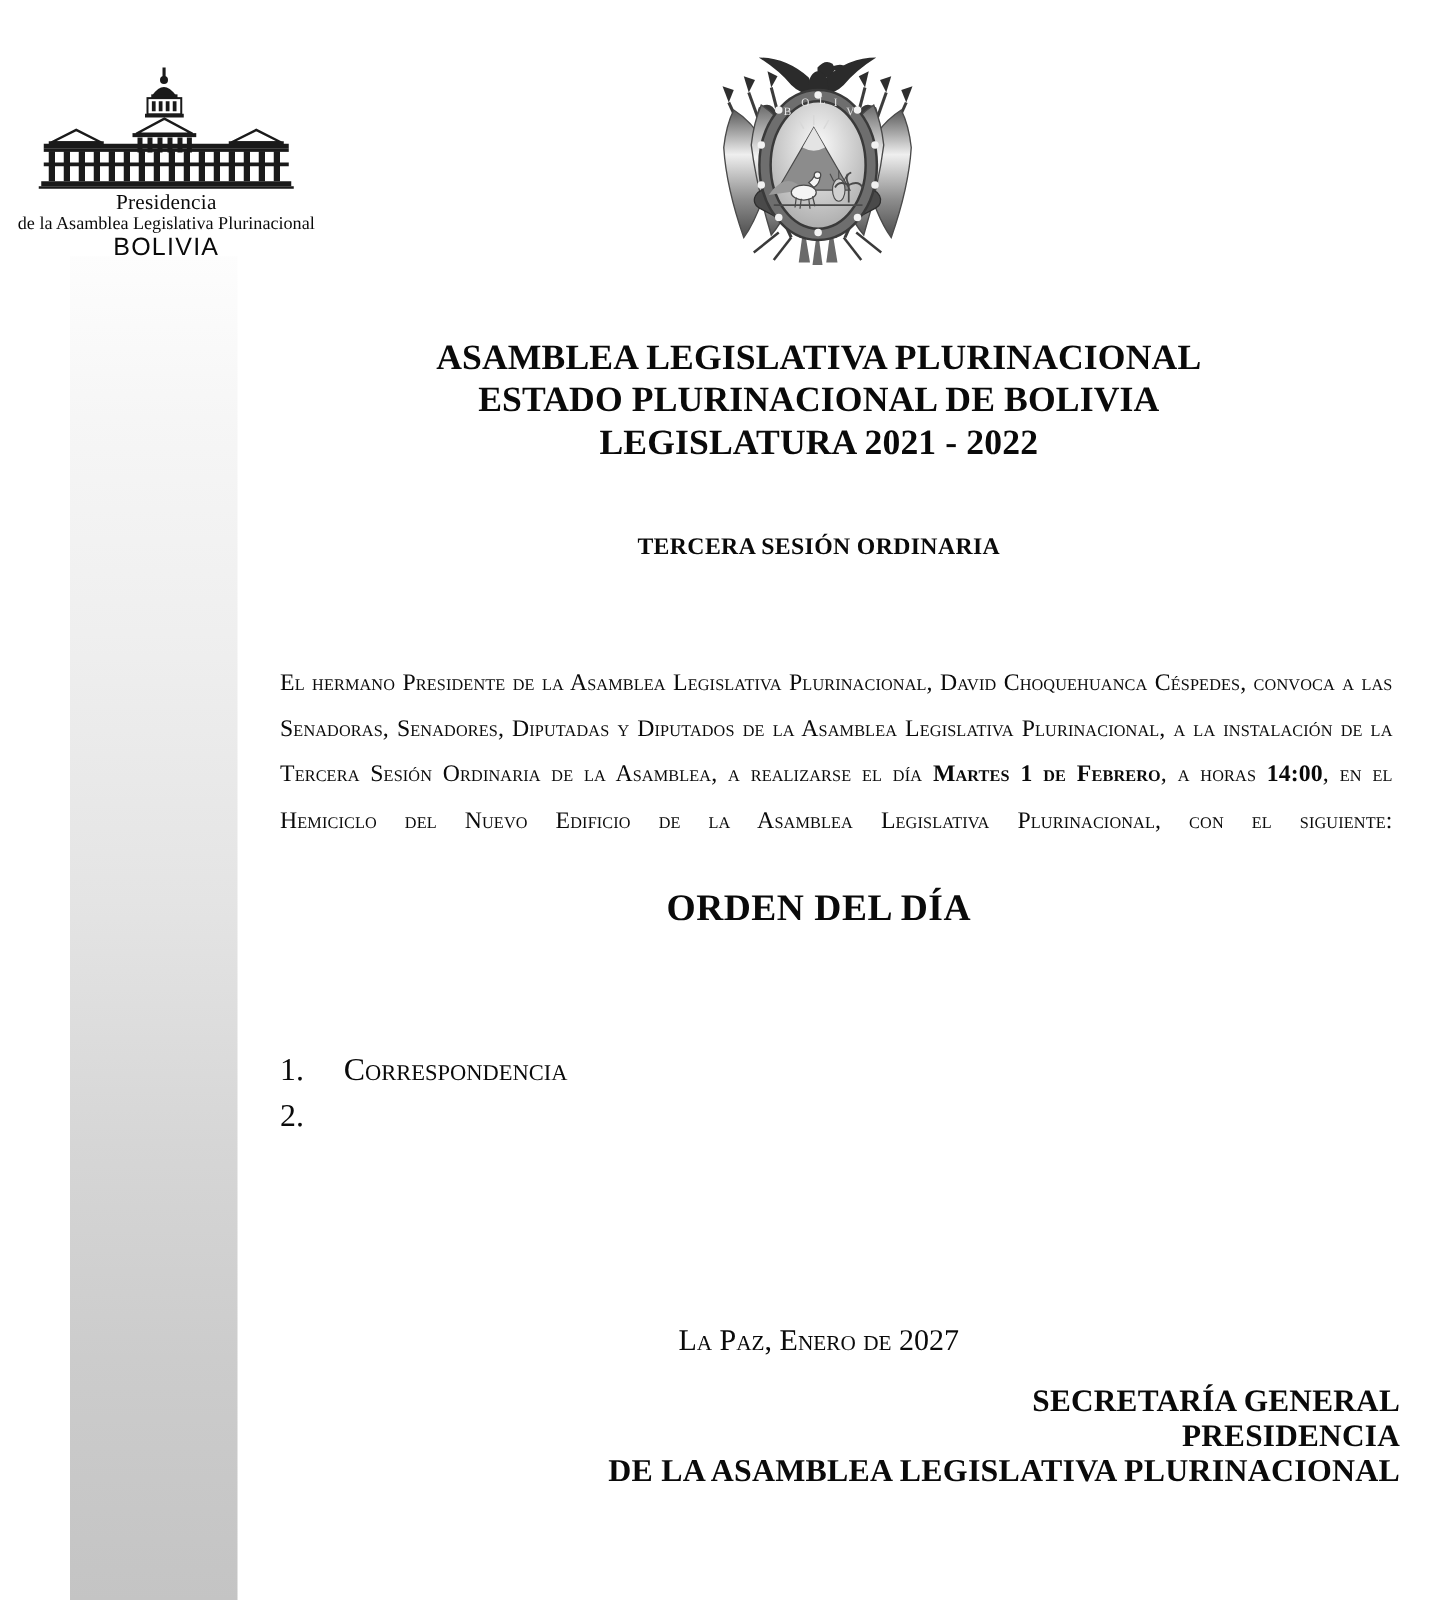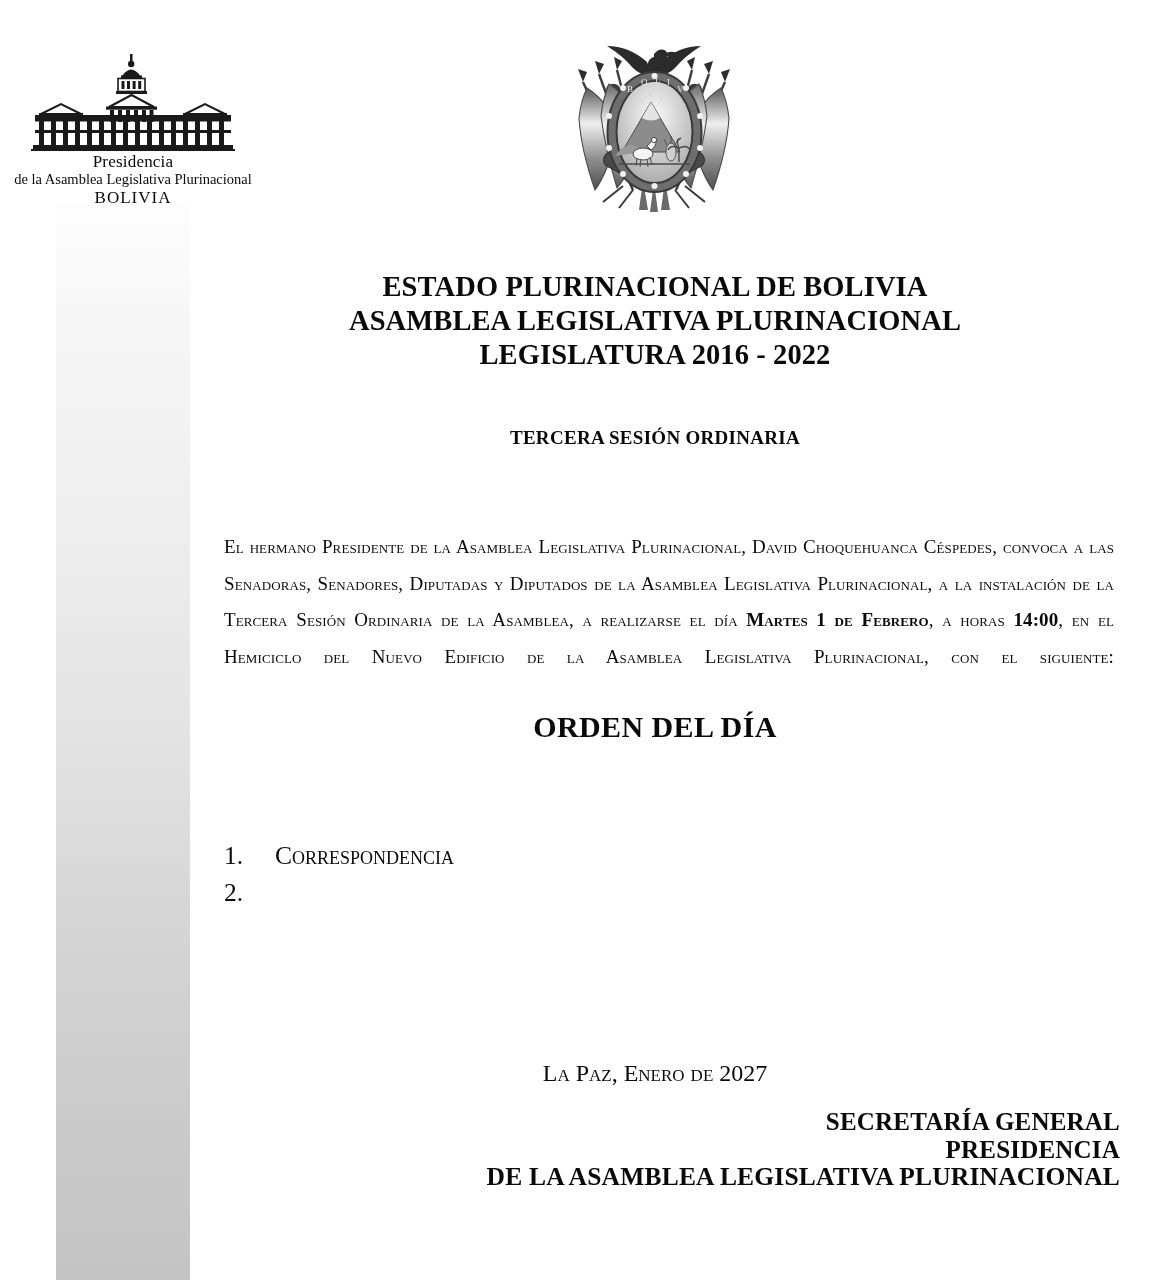--- a/index.html
+++ b/index.html
@@ -59,22 +59,22 @@
     font-size: 17px;
     line-height: 19px;
     letter-spacing: .2px;
   }
   #presidencia-logo .logo-line-2 {
     font-family: "Liberation Serif", "DejaVu Serif", serif;
     font-size: 14.5px;
     line-height: 17px;
   }
   #presidencia-logo .logo-line-3 {
-    font-family: Liberation Serif, serif;
-    font-size: 17px;
+    font-family: Liberation Sans, sans-serif;
+    font-size: 20px;
     line-height: 20px;
     letter-spacing: 1px;
   }
 
   #coat-of-arms {
     position: absolute;
     left: 547px;
     top: 40px;
     width: 215px;
     height: 182px;
@@ -387,23 +387,23 @@
 
       <g stroke="#4a4a4a" stroke-width="1.4" fill="none">
         <path d="M132 122 l0 -14"></path>
         <path d="M132 108 q-8 -4 -11 2 M132 108 q8 -4 11 2 M132 108 q-4 -8 2 -10"></path>
       </g>
     </svg>
   </div>
 </div>
 
 <div id="institution-heading" class="center-block">
+  <div>ASAMBLEA LEGISLATIVA PLURINACIONAL</div>
   <div>ESTADO PLURINACIONAL DE BOLIVIA</div>
-  <div>ASAMBLEA LEGISLATIVA PLURINACIONAL</div>
-  <div>LEGISLATURA 2016 - 2022</div>
+  <div>LEGISLATURA 2021 - 2022</div>
 </div>
 
 <div id="session-title" class="center-block">TERCERA SESIÓN ORDINARIA</div>
 
 <p id="convocatoria-paragraph"><span>El hermano Presidente de la Asamblea Legislativa Plurinacional, David Choquehuanca Céspedes, convoca a las Senadoras, Senadores, Diputadas y Diputados de la Asamblea Legislativa Plurinacional, a la instalación de la Tercera Sesión Ordinaria de la Asamblea, a realizarse el día </span><b>Martes 1 de Febrero</b><span>, a horas </span><b>14:00</b><span>, en el Hemiciclo del Nuevo Edificio de la Asamblea Legislativa Plurinacional, con el siguiente:</span></p>
 
 <div id="agenda-heading" class="center-block">ORDEN DEL DÍA</div>
 
 <ol id="agenda-list">
   <li>

